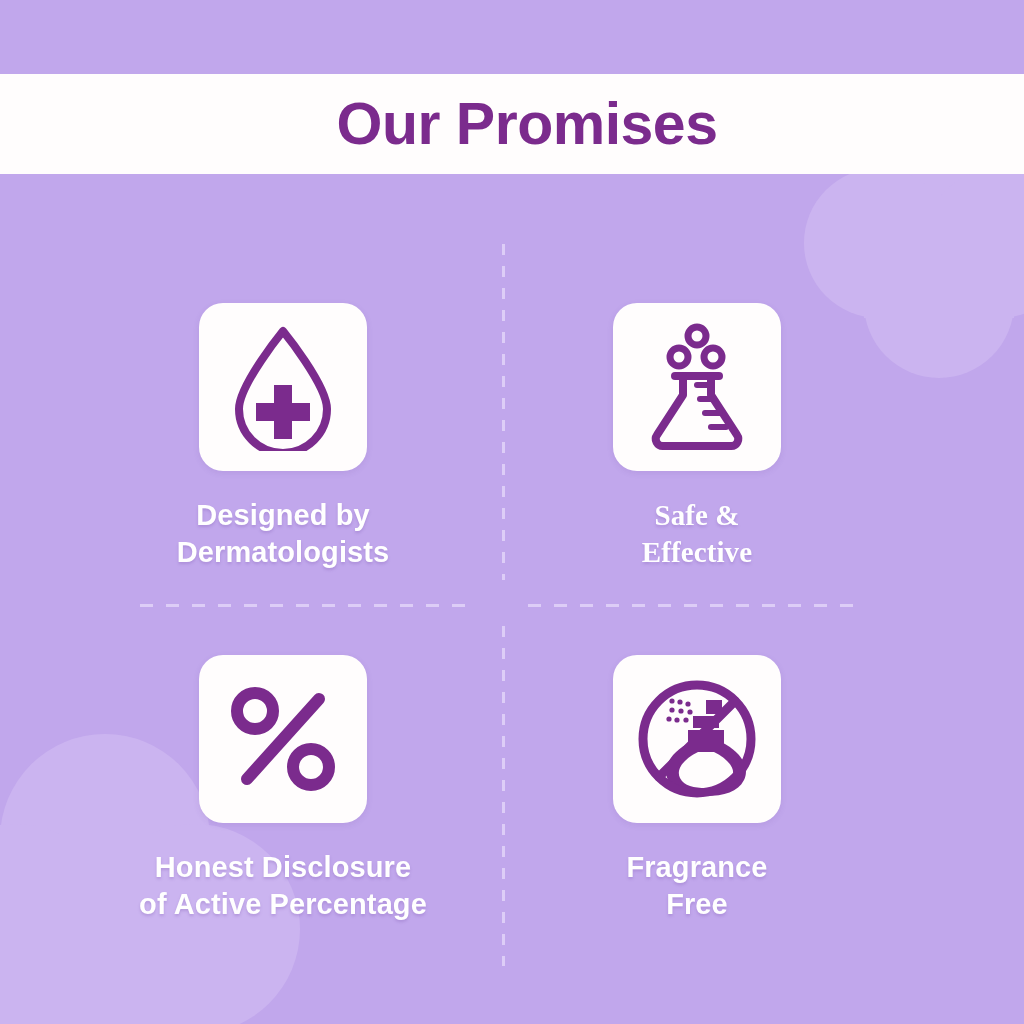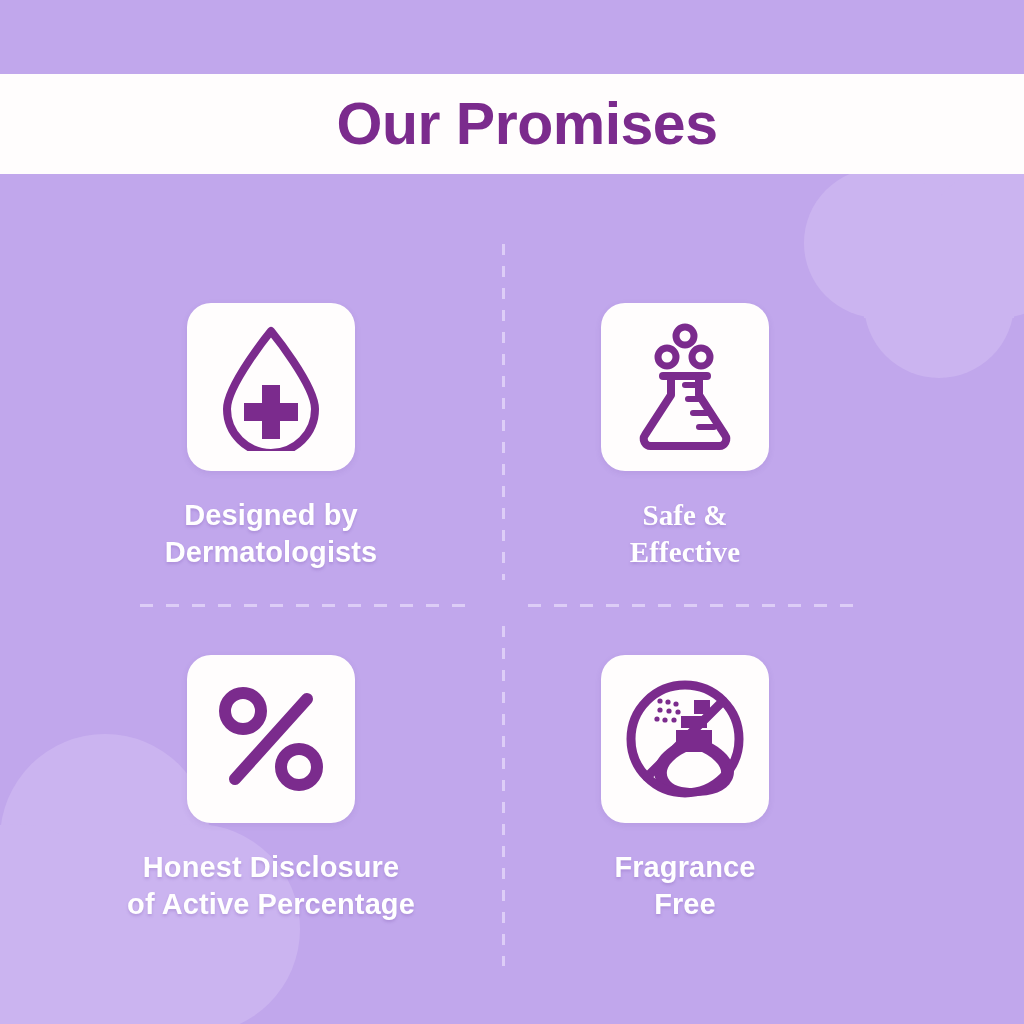--- a/index.html
+++ b/index.html
@@ -69,21 +69,21 @@
     font-weight: 700;
     color: #7b2b8d;
     letter-spacing: -0.5px;
     line-height: 1;
     white-space: nowrap;
   }
 
   
   .grid {
     position: absolute;
-    left: 0;
+    left: 12px;
     top: 174px;
     width: 839px;
     height: 850px;
     z-index: 4;
   }
   .cell {
     position: absolute;
     width: 430px;
     display: flex;
     flex-direction: column;

